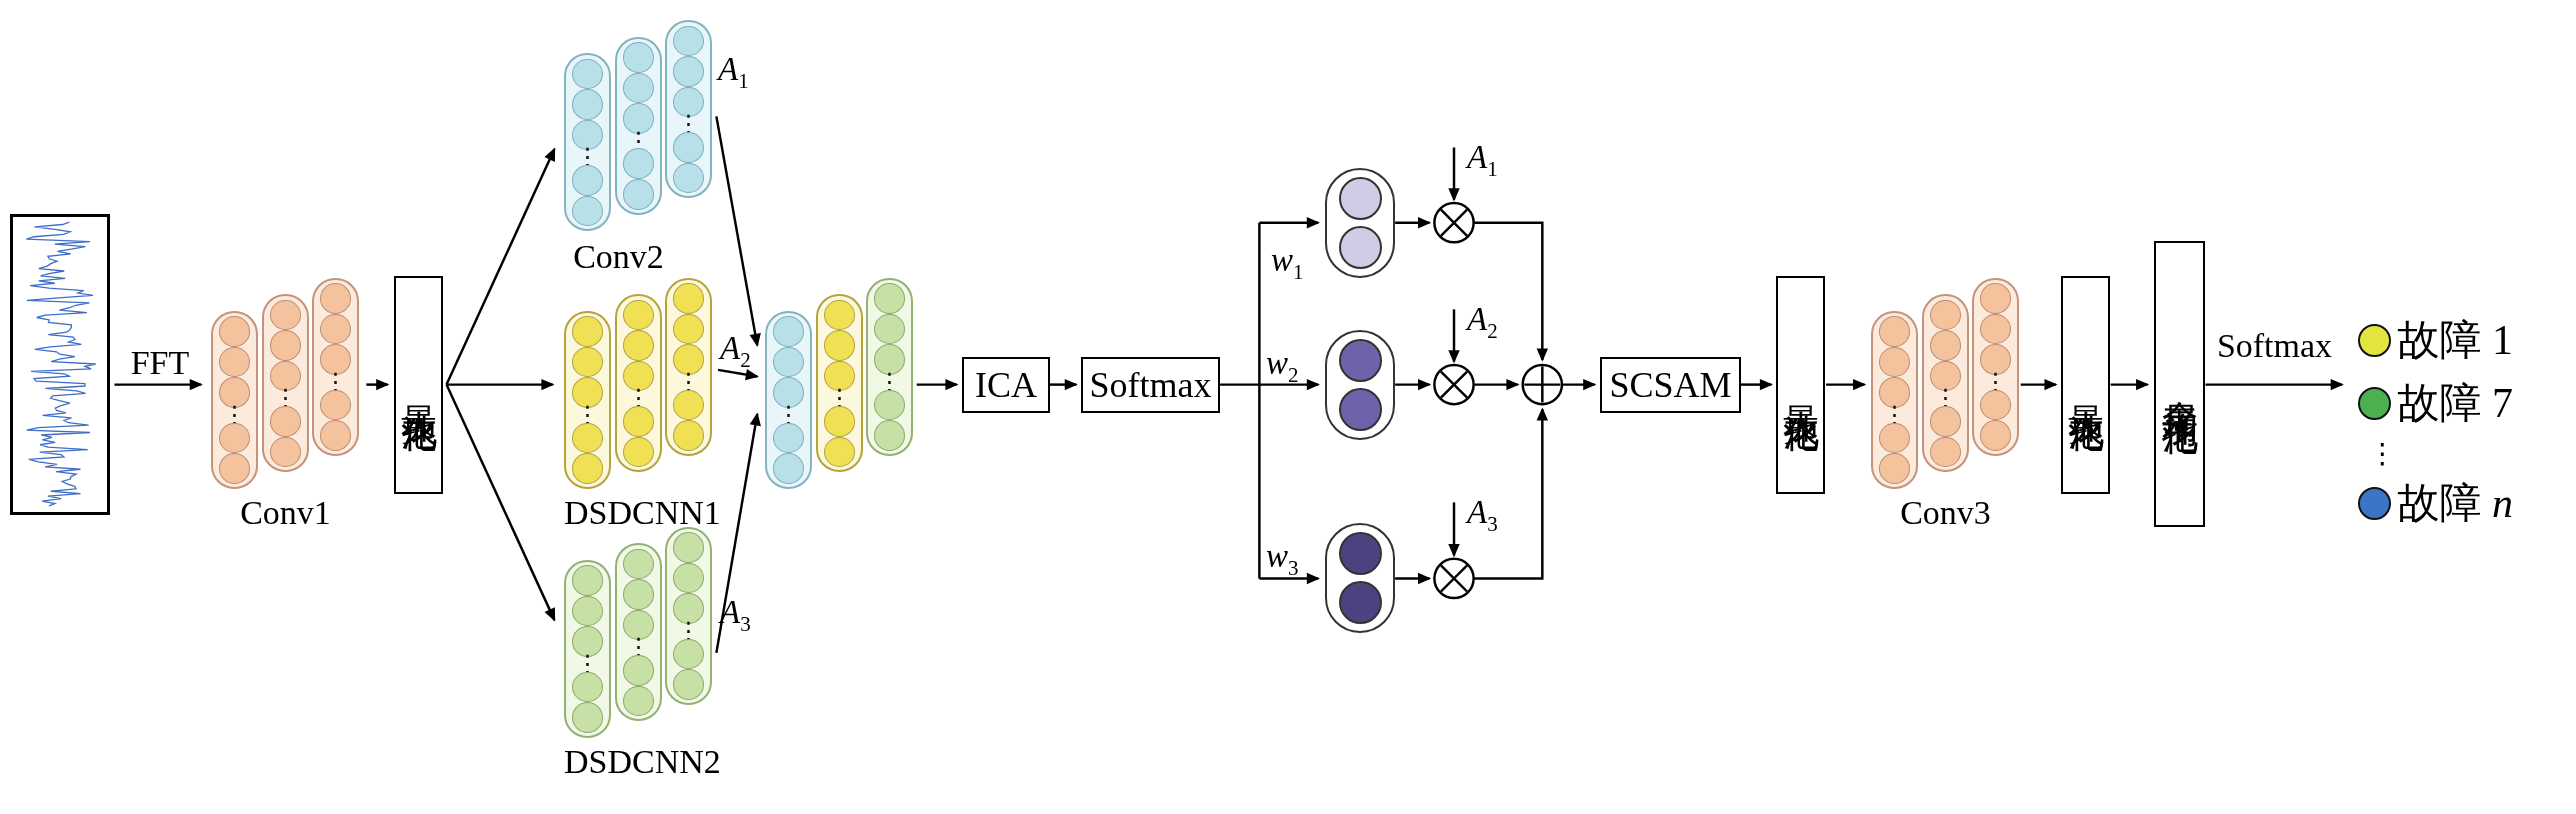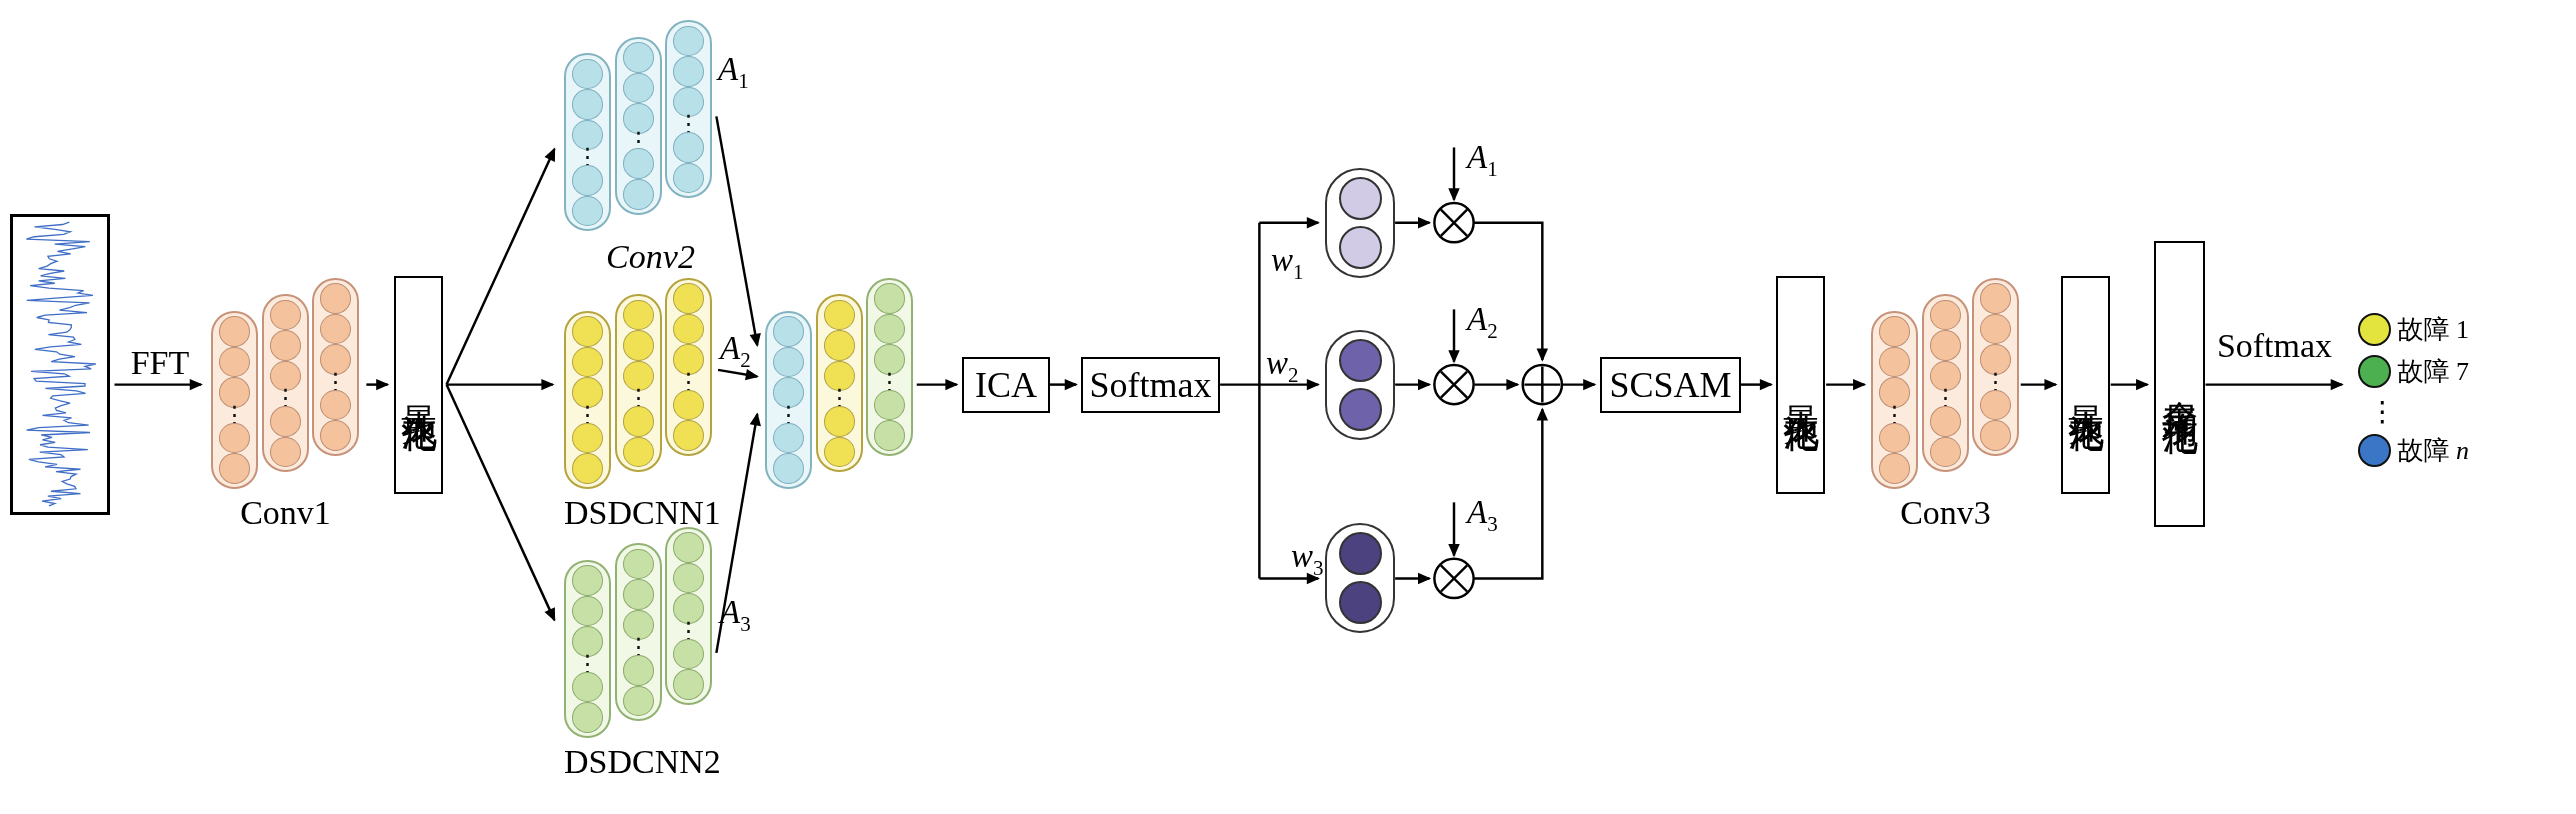--- a/index.html
+++ b/index.html
@@ -32,21 +32,21 @@
   .capsule {
     position:absolute; width:70px; height:110px; border:2.5px solid #333; border-radius:35px;
     display:flex; flex-direction:column; align-items:center; justify-content:center; gap:6.5px;
     z-index:2; background:#fff;
   }
   .wcircle { width:43px; height:43px; border-radius:50%; border:2px solid #333; }
   .sigbox { position:absolute; left:9.8px; top:214px; width:100px; height:301px; border:3.3px solid #000; z-index:2; background:#fff; }
   #fault-group { position:absolute; left:2358px; top:312px; z-index:2; display:flex; flex-direction:column; }
   .fault-row { display:flex; align-items:center; gap:6.5px; margin-bottom:7.4px; }
   .fcircle { width:33px; height:33px; border-radius:50%; border:2px solid #111; flex:0 0 auto; }
-  .flabel { font-size:26px; white-space:nowrap; }
+  .flabel { font-size:42px; white-space:nowrap; }
   .fdots { height:29px; line-height:29px; font-size:28px; margin:0 0 7.4px 10.6px; font-family:"DejaVu Sans",sans-serif; }
 </style>
 </head>
 <body>
 
 <svg class="overlay" width="2576" height="815" viewBox="0 0 3150 996">
   <defs>
     <marker id="arw" viewBox="0 0 18 16" markerWidth="18" markerHeight="16" refX="15" refY="8" orient="auto" markerUnits="userSpaceOnUse">
       <path d="M1 1 L17 8 L1 15 Z" fill="#000" stroke="none"></path>
     </marker>
@@ -161,21 +161,21 @@
     </div>
     <div class="ncol" style="left: 101px; top: 0px; background: rgb(233, 246, 249); border-color: rgb(131, 179, 192);">
       <div class="ncircle" style="background: rgb(184, 224, 232); border-color: rgb(127, 175, 192);"></div>
       <div class="ncircle" style="background: rgb(184, 224, 232); border-color: rgb(127, 175, 192);"></div>
       <div class="ncircle" style="background: rgb(184, 224, 232); border-color: rgb(127, 175, 192);"></div>
       <div class="vdots">⋮</div>
       <div class="ncircle" style="background: rgb(184, 224, 232); border-color: rgb(127, 175, 192);"></div>
       <div class="ncircle" style="background: rgb(184, 224, 232); border-color: rgb(127, 175, 192);"></div>
     </div>
   </div>
-<div class="lbl" style="left:576px; top:238px; width:149px;font-style:italic;">Conv2</div>
+<div class="lbl" style="left:544px; top:238px; width:149px;">Conv2</div>
 
 <div class="stack" style="left:564px; top:278px;">
     <div class="ncol" style="left: 0px; top: 33px; background: rgb(252, 248, 220); border-color: rgb(181, 163, 62);">
       <div class="ncircle" style="background: rgb(239, 224, 84); border-color: rgb(179, 163, 71);"></div>
       <div class="ncircle" style="background: rgb(239, 224, 84); border-color: rgb(179, 163, 71);"></div>
       <div class="ncircle" style="background: rgb(239, 224, 84); border-color: rgb(179, 163, 71);"></div>
       <div class="vdots">⋮</div>
       <div class="ncircle" style="background: rgb(239, 224, 84); border-color: rgb(179, 163, 71);"></div>
       <div class="ncircle" style="background: rgb(239, 224, 84); border-color: rgb(179, 163, 71);"></div>
     </div>
@@ -259,21 +259,21 @@
 
 <div class="hbox" style="left:962px; top:357px; width:88px; height:56px;">
   <span>ICA</span>
 </div>
 <div class="hbox" style="left:1081px; top:357px; width:139px; height:56px;">
   <span>Softmax</span>
 </div>
 
 <span class="var" style="left:1271px; top:242px;"><i>w</i><sub>1</sub></span>
 <span class="var" style="left:1266px; top:345px;"><i>w</i><sub>2</sub></span>
-<span class="var" style="left:1266px; top:538px;margin-left:25px;"><i>w</i><sub>3</sub></span>
+<span class="var" style="left:1266px; top:538px;"><i>w</i><sub>3</sub></span>
 
 <div class="capsule" style="left:1325px; top:168px;">
     <div class="wcircle" style="background: rgb(210, 203, 229);"></div>
     <div class="wcircle" style="background: rgb(210, 203, 229);"></div>
   </div>
 <div class="capsule" style="left:1325px; top:330px;">
     <div class="wcircle" style="background: rgb(110, 99, 170);"></div>
     <div class="wcircle" style="background: rgb(110, 99, 170);"></div>
   </div>
 <div class="capsule" style="left:1325px; top:523px;">

